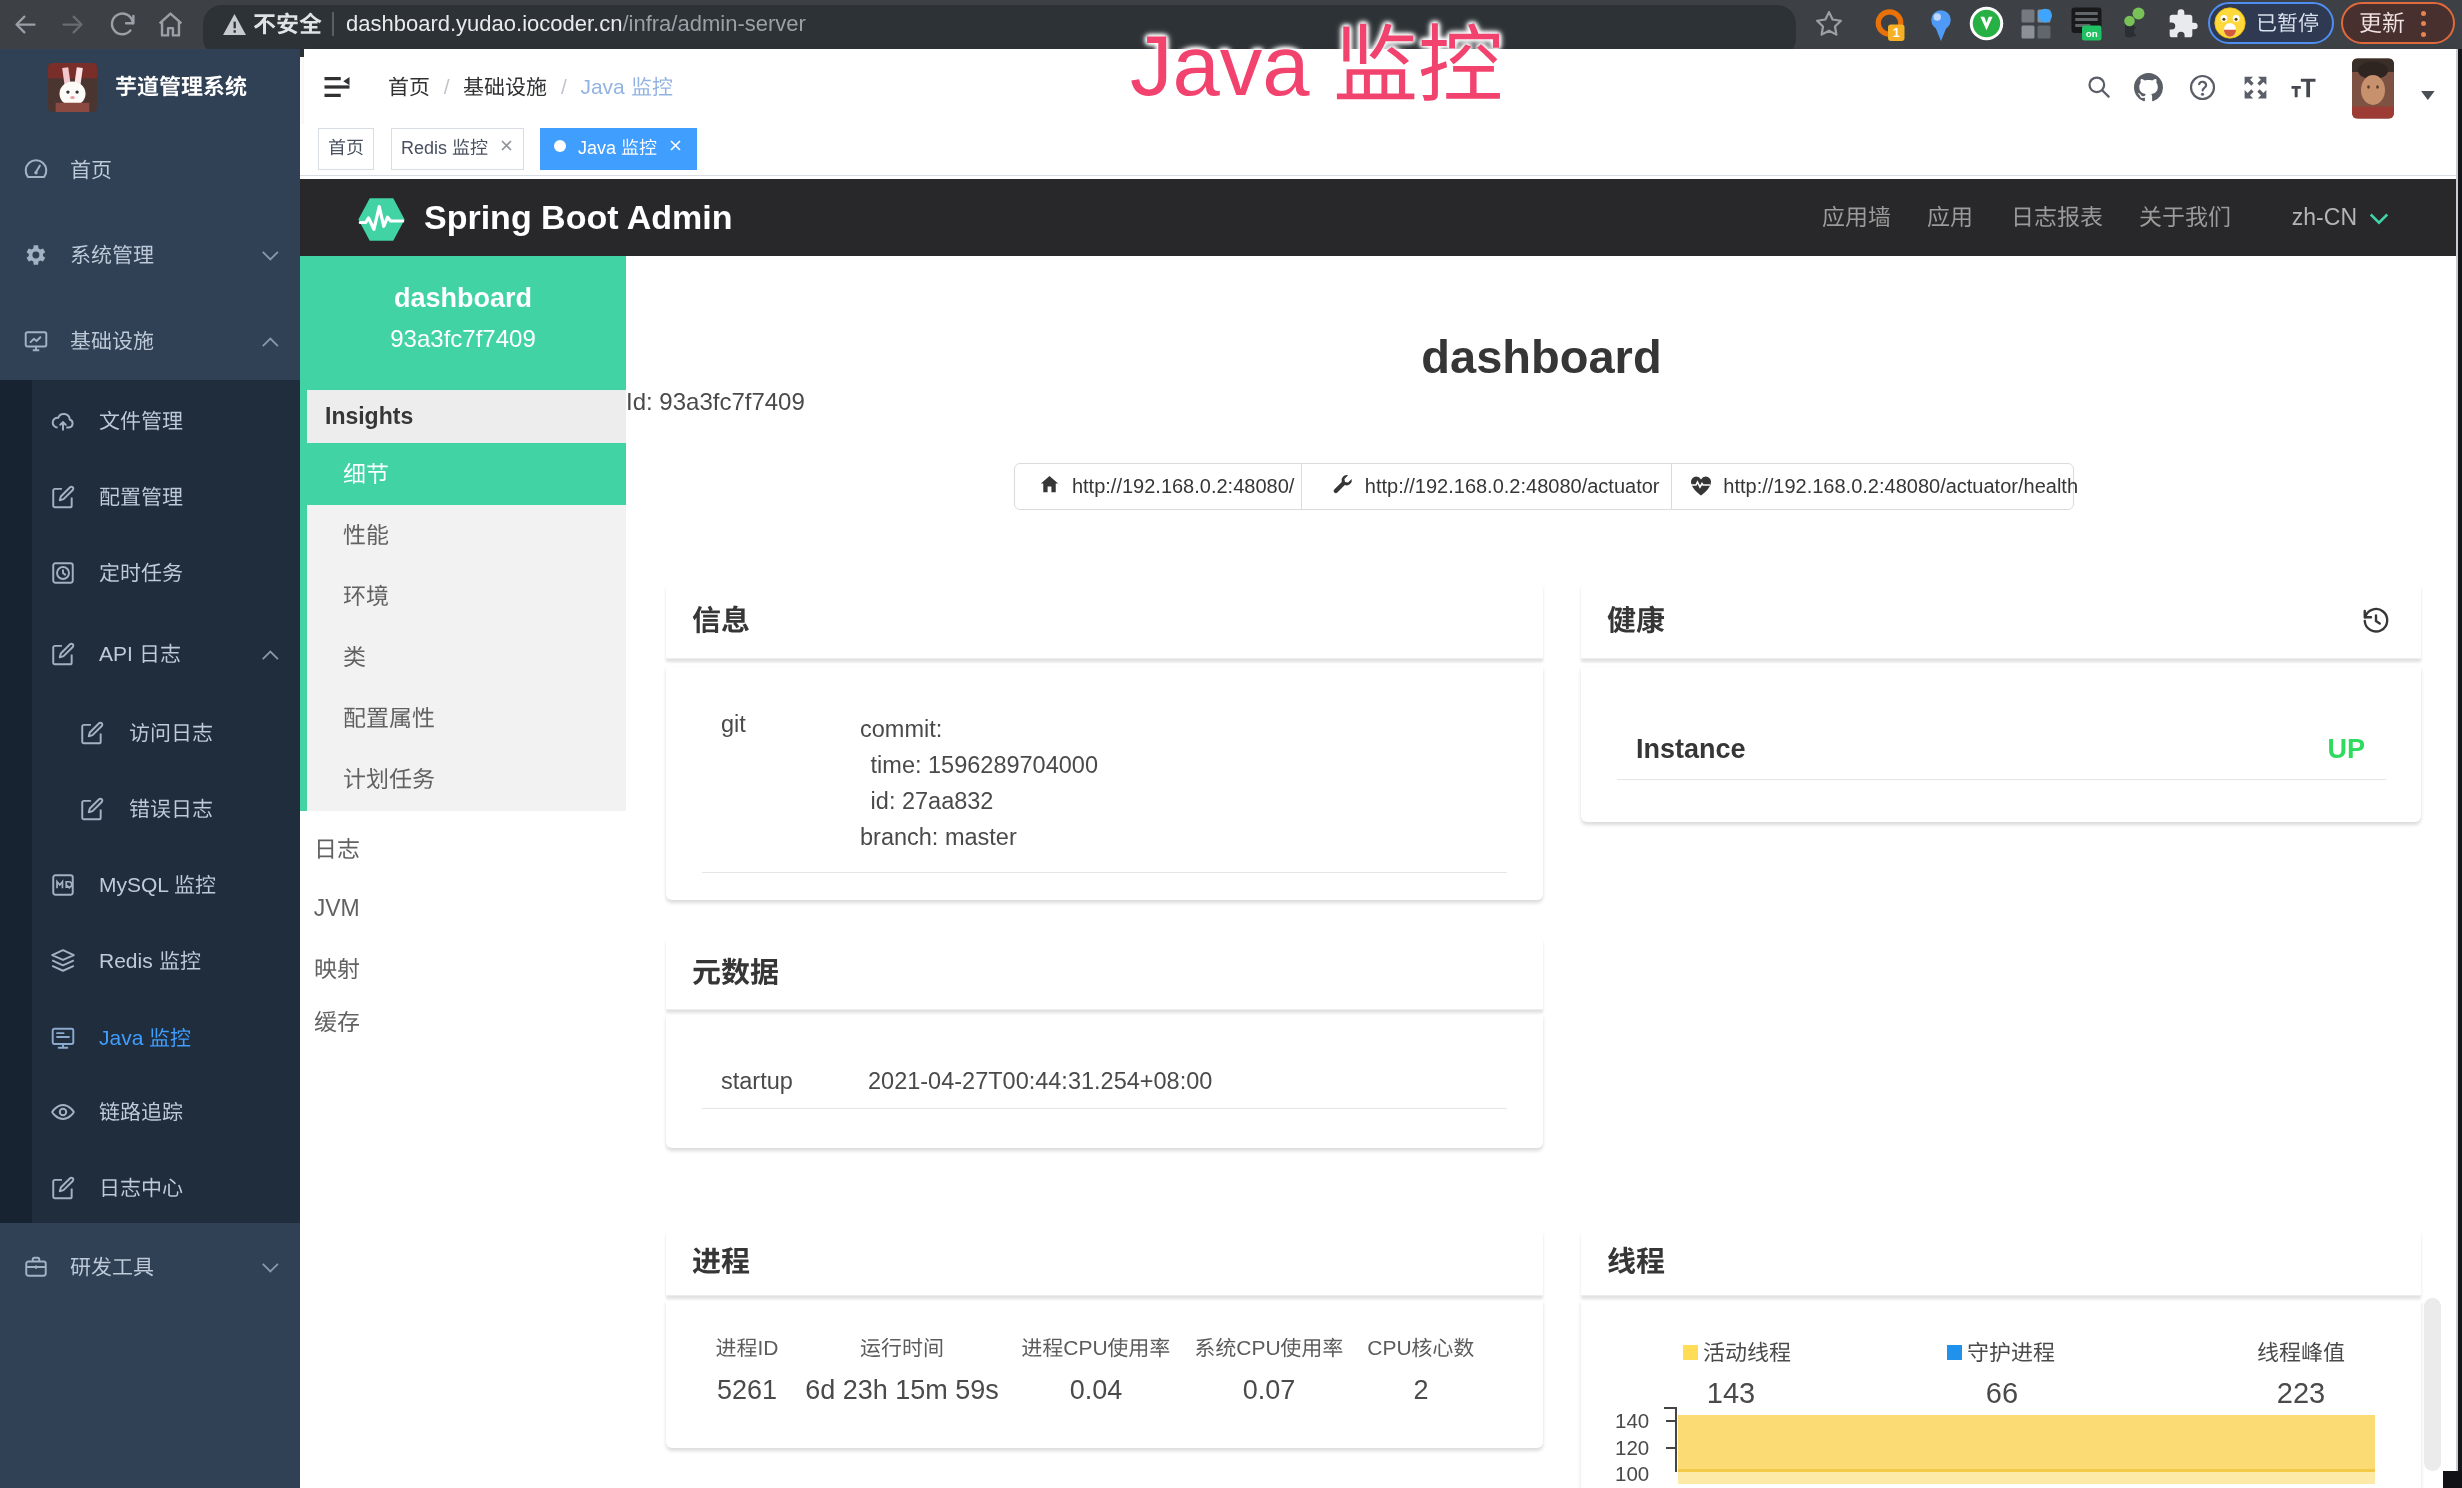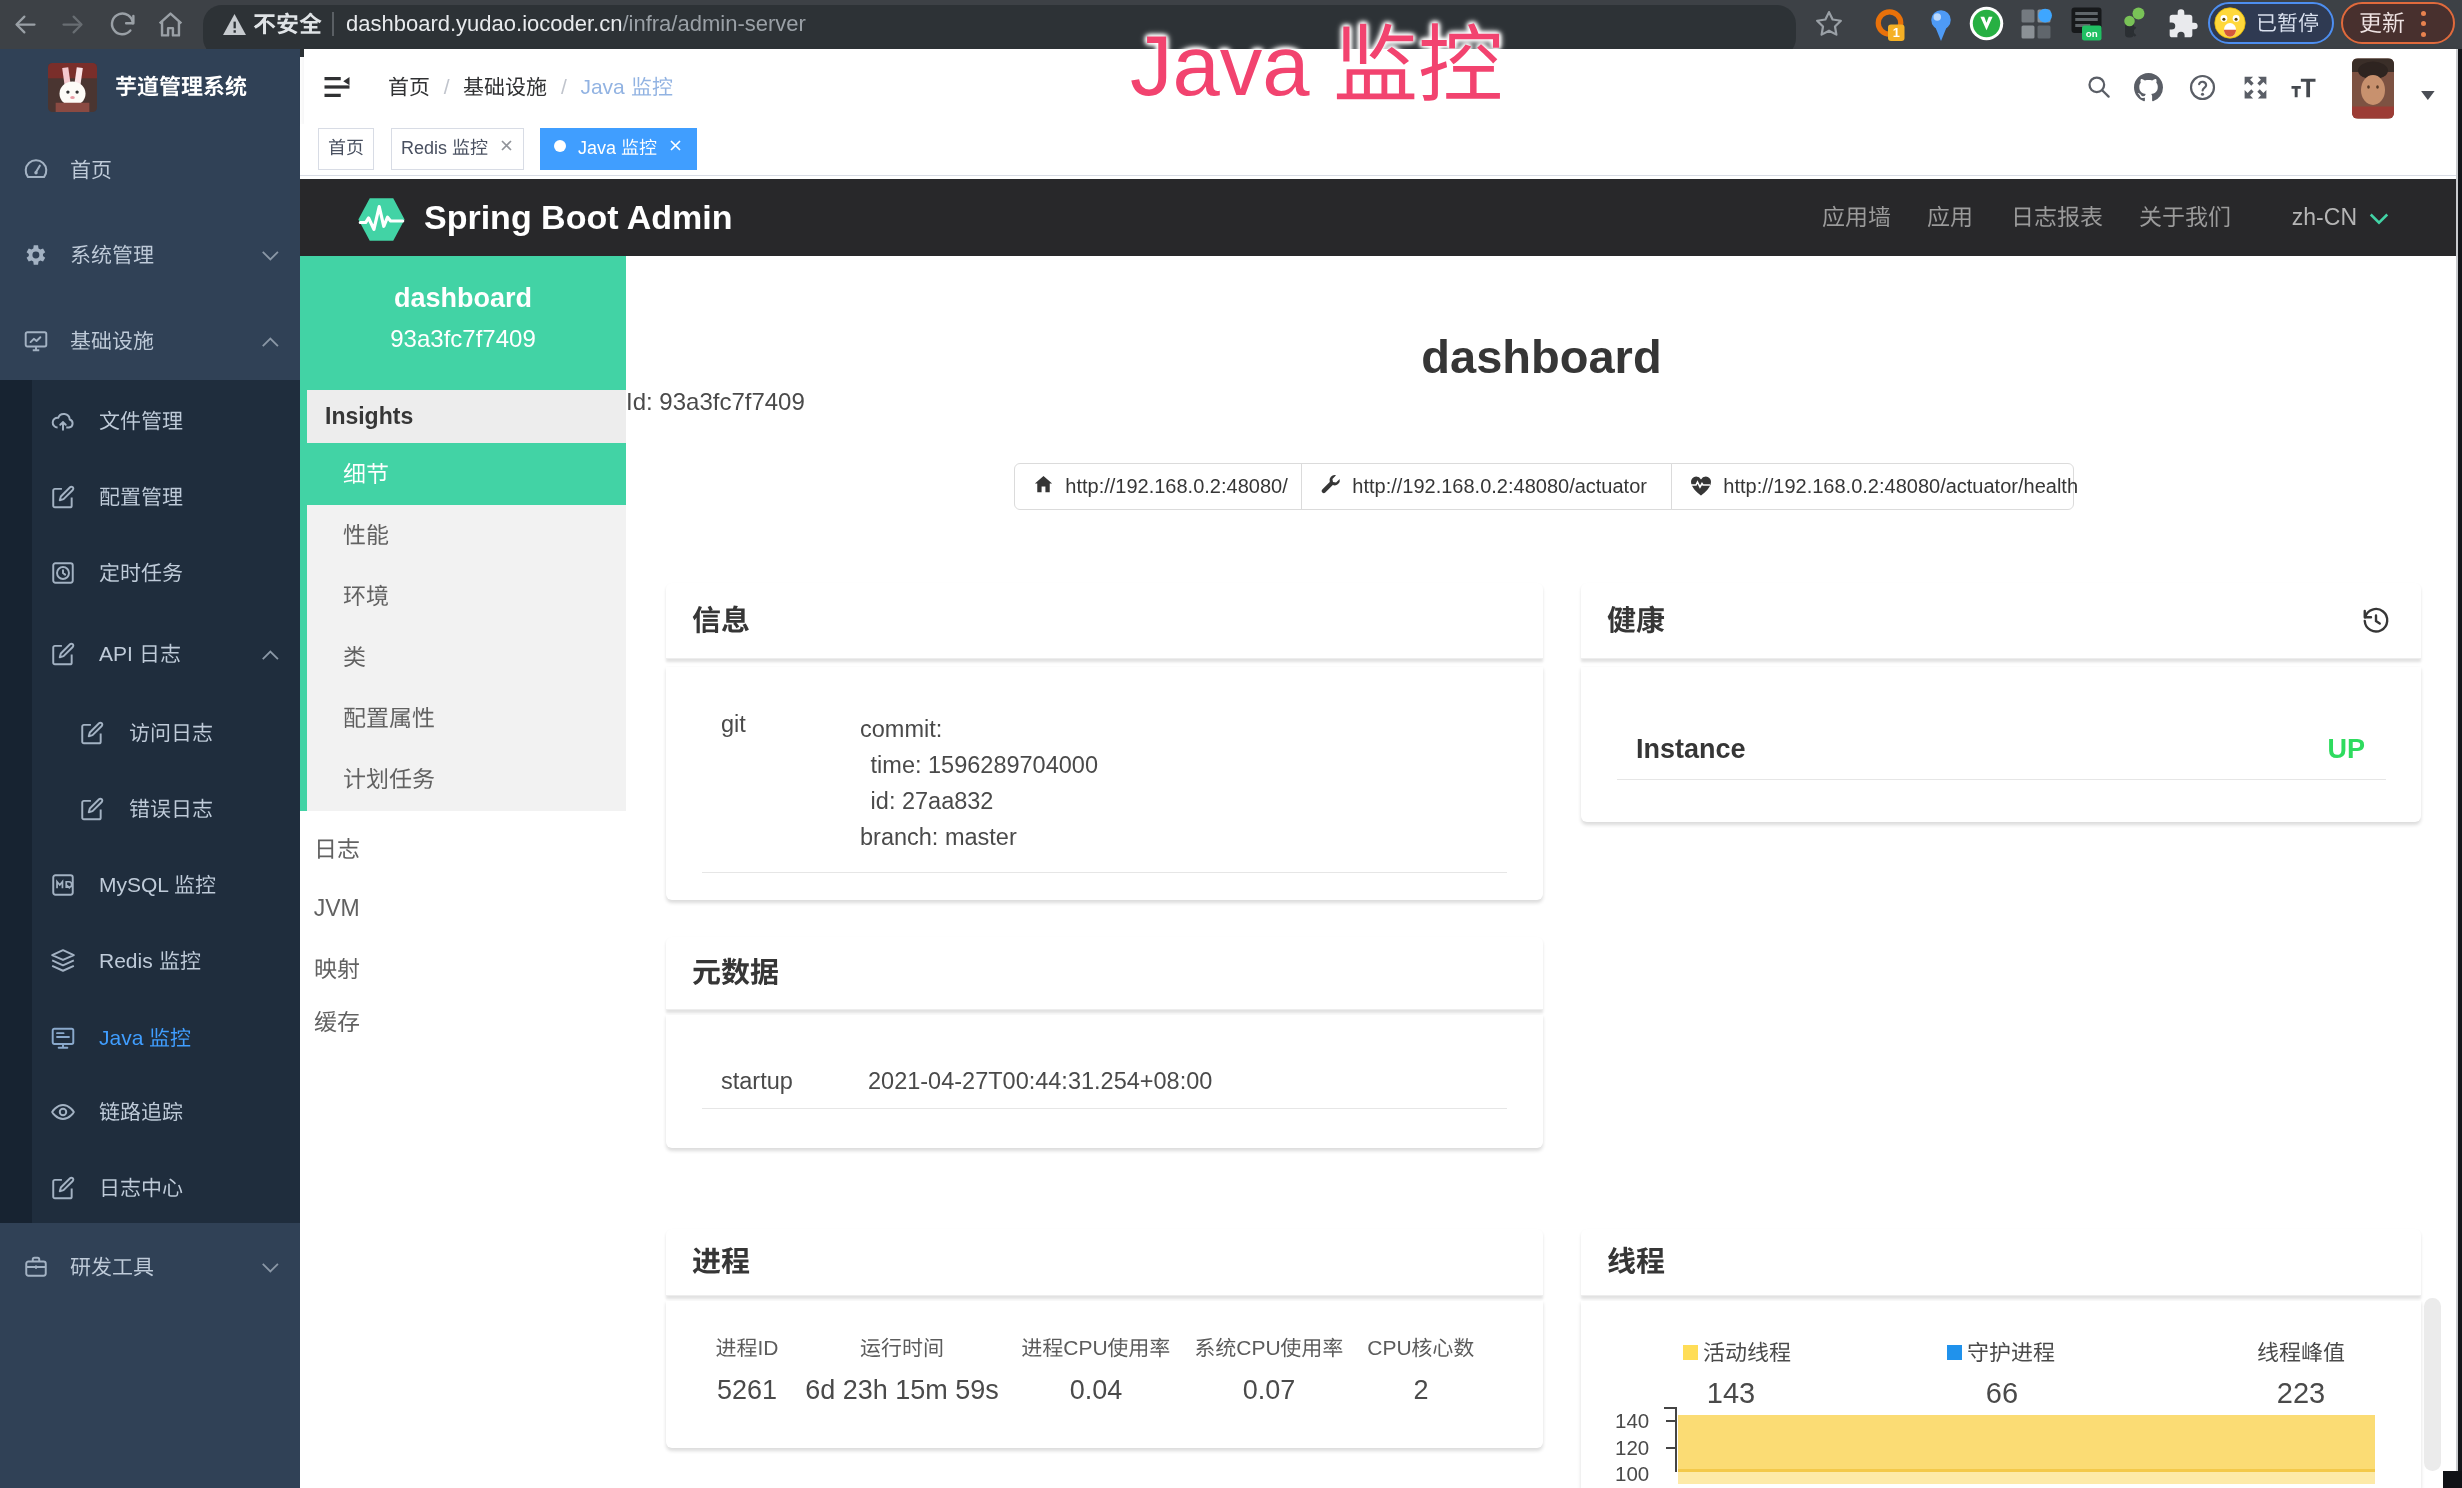--- a/index.html
+++ b/index.html
@@ -23,21 +23,21 @@
 
 #sbahead{position:absolute;left:300px;top:179px;width:2157px;height:77px;background:#28282a;color:#fff}
 #sbaside{position:absolute;left:300px;top:256px;width:326px;height:1232px;background:#fff;color:#616161;font-size:23px}
 #inst{position:absolute;left:0;top:0;width:326px;height:134px;background:#42d3a5;color:#fff;text-align:center}
 #insights{position:absolute;left:0;top:134px;width:326px;height:421px;border-left:7.6px solid #42d3a5;background:#f0f0f0}
 .sbarow{position:absolute;left:0;width:326px;height:61px;line-height:61px}
 
 #content{position:absolute;left:626px;top:256px;width:1831px;height:1232px;background:#fff}
 .chead{position:absolute;background:#fff;box-shadow:0 2.3px 3px rgba(10,10,10,.12);border-radius:6px 6px 0 0;font-weight:bold;color:#363636;font-size:29px}
 .cbody{position:absolute;background:#fff;box-shadow:0 2.3px 3.8px rgba(10,10,10,.14);border-radius:0 0 6px 6px;color:#4a4a4a}
-.btn{position:absolute;top:463px;height:47px;border:1.5px solid #dbdbdb;background:#fff;color:#363636;font-size:20px;line-height:44px;text-align:left;padding-left:16.7px;white-space:nowrap}
+.btn{position:absolute;top:463px;height:47px;border:1.5px solid #dbdbdb;background:#fff;color:#363636;font-size:20px;line-height:44px;text-align:center;padding-left:16.7px;white-space:nowrap}
 
 #rstrip{position:absolute;left:2458px;top:49px;width:4.6px;height:1440px;background:#14161a}
 </style>
 </head>
 <body>
 
 <div id="chrome">
  <svg class="ab" style="left:12px;top:10.6px" width="27" height="27" viewBox="0 0 24 24" fill="none" stroke="#9aa0a6" stroke-width="2" stroke-linecap="round" stroke-linejoin="round">
       <path d="M20 12H5"></path>
       <path d="M11 5l-7 7 7 7"></path>

